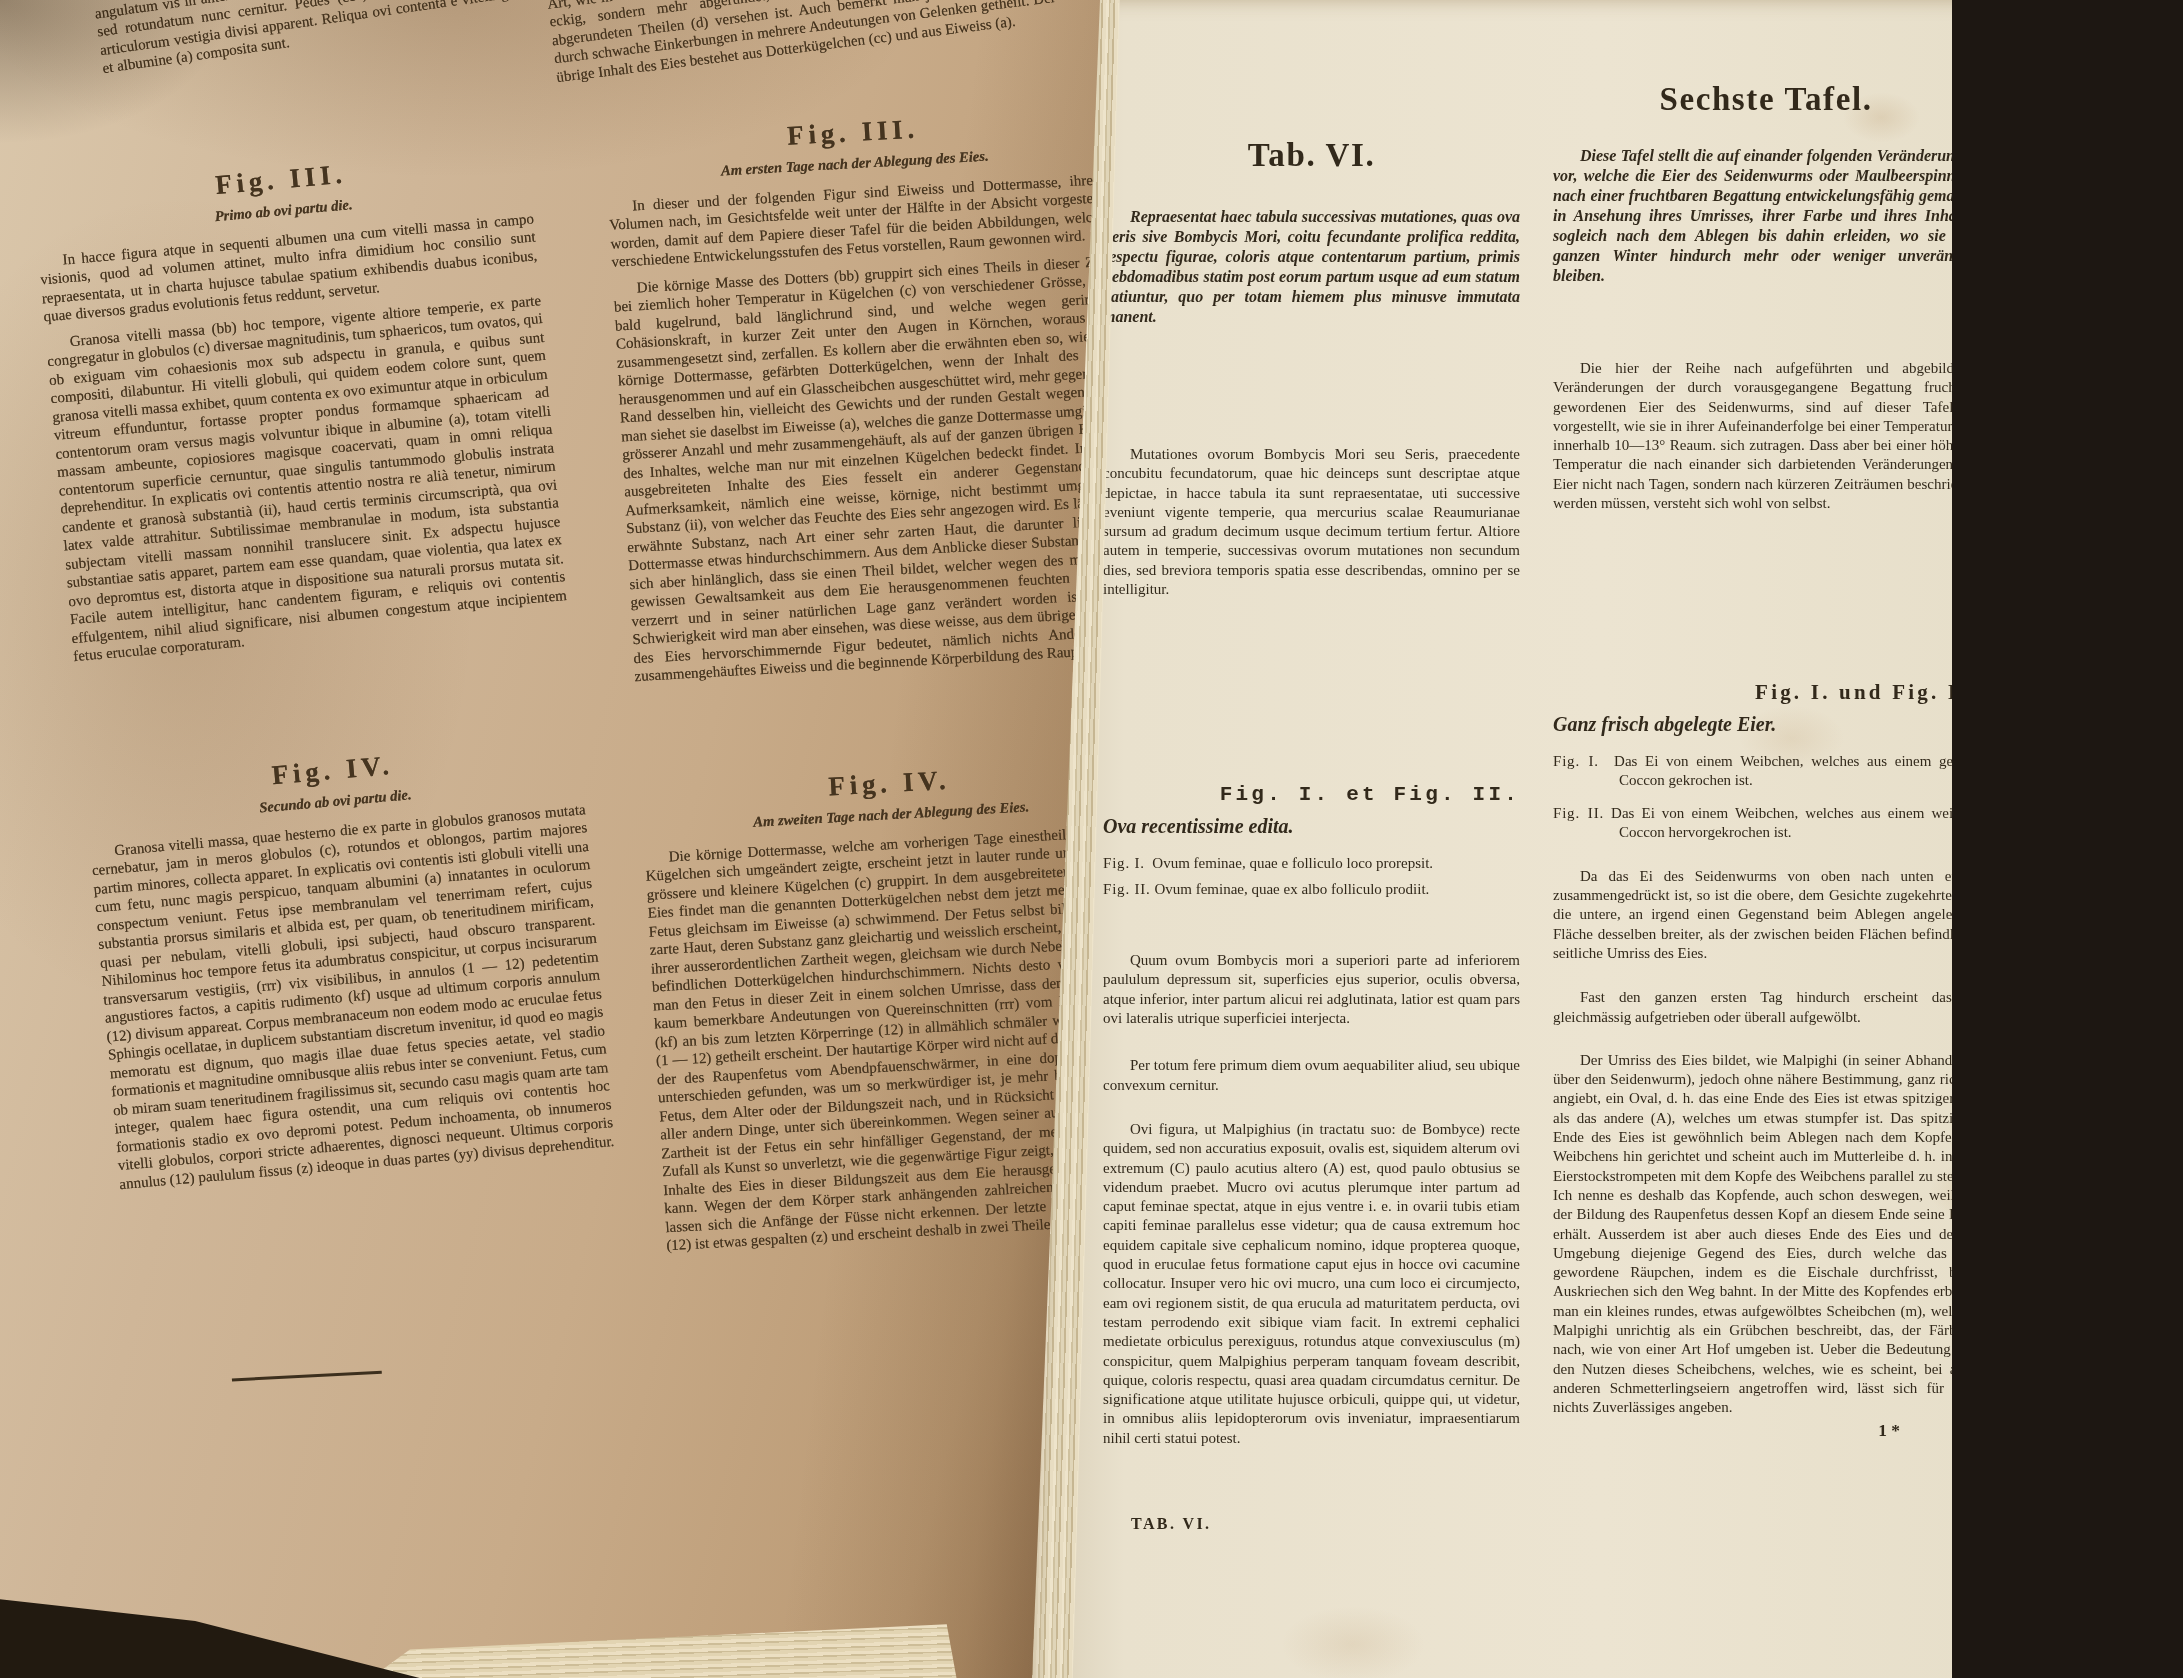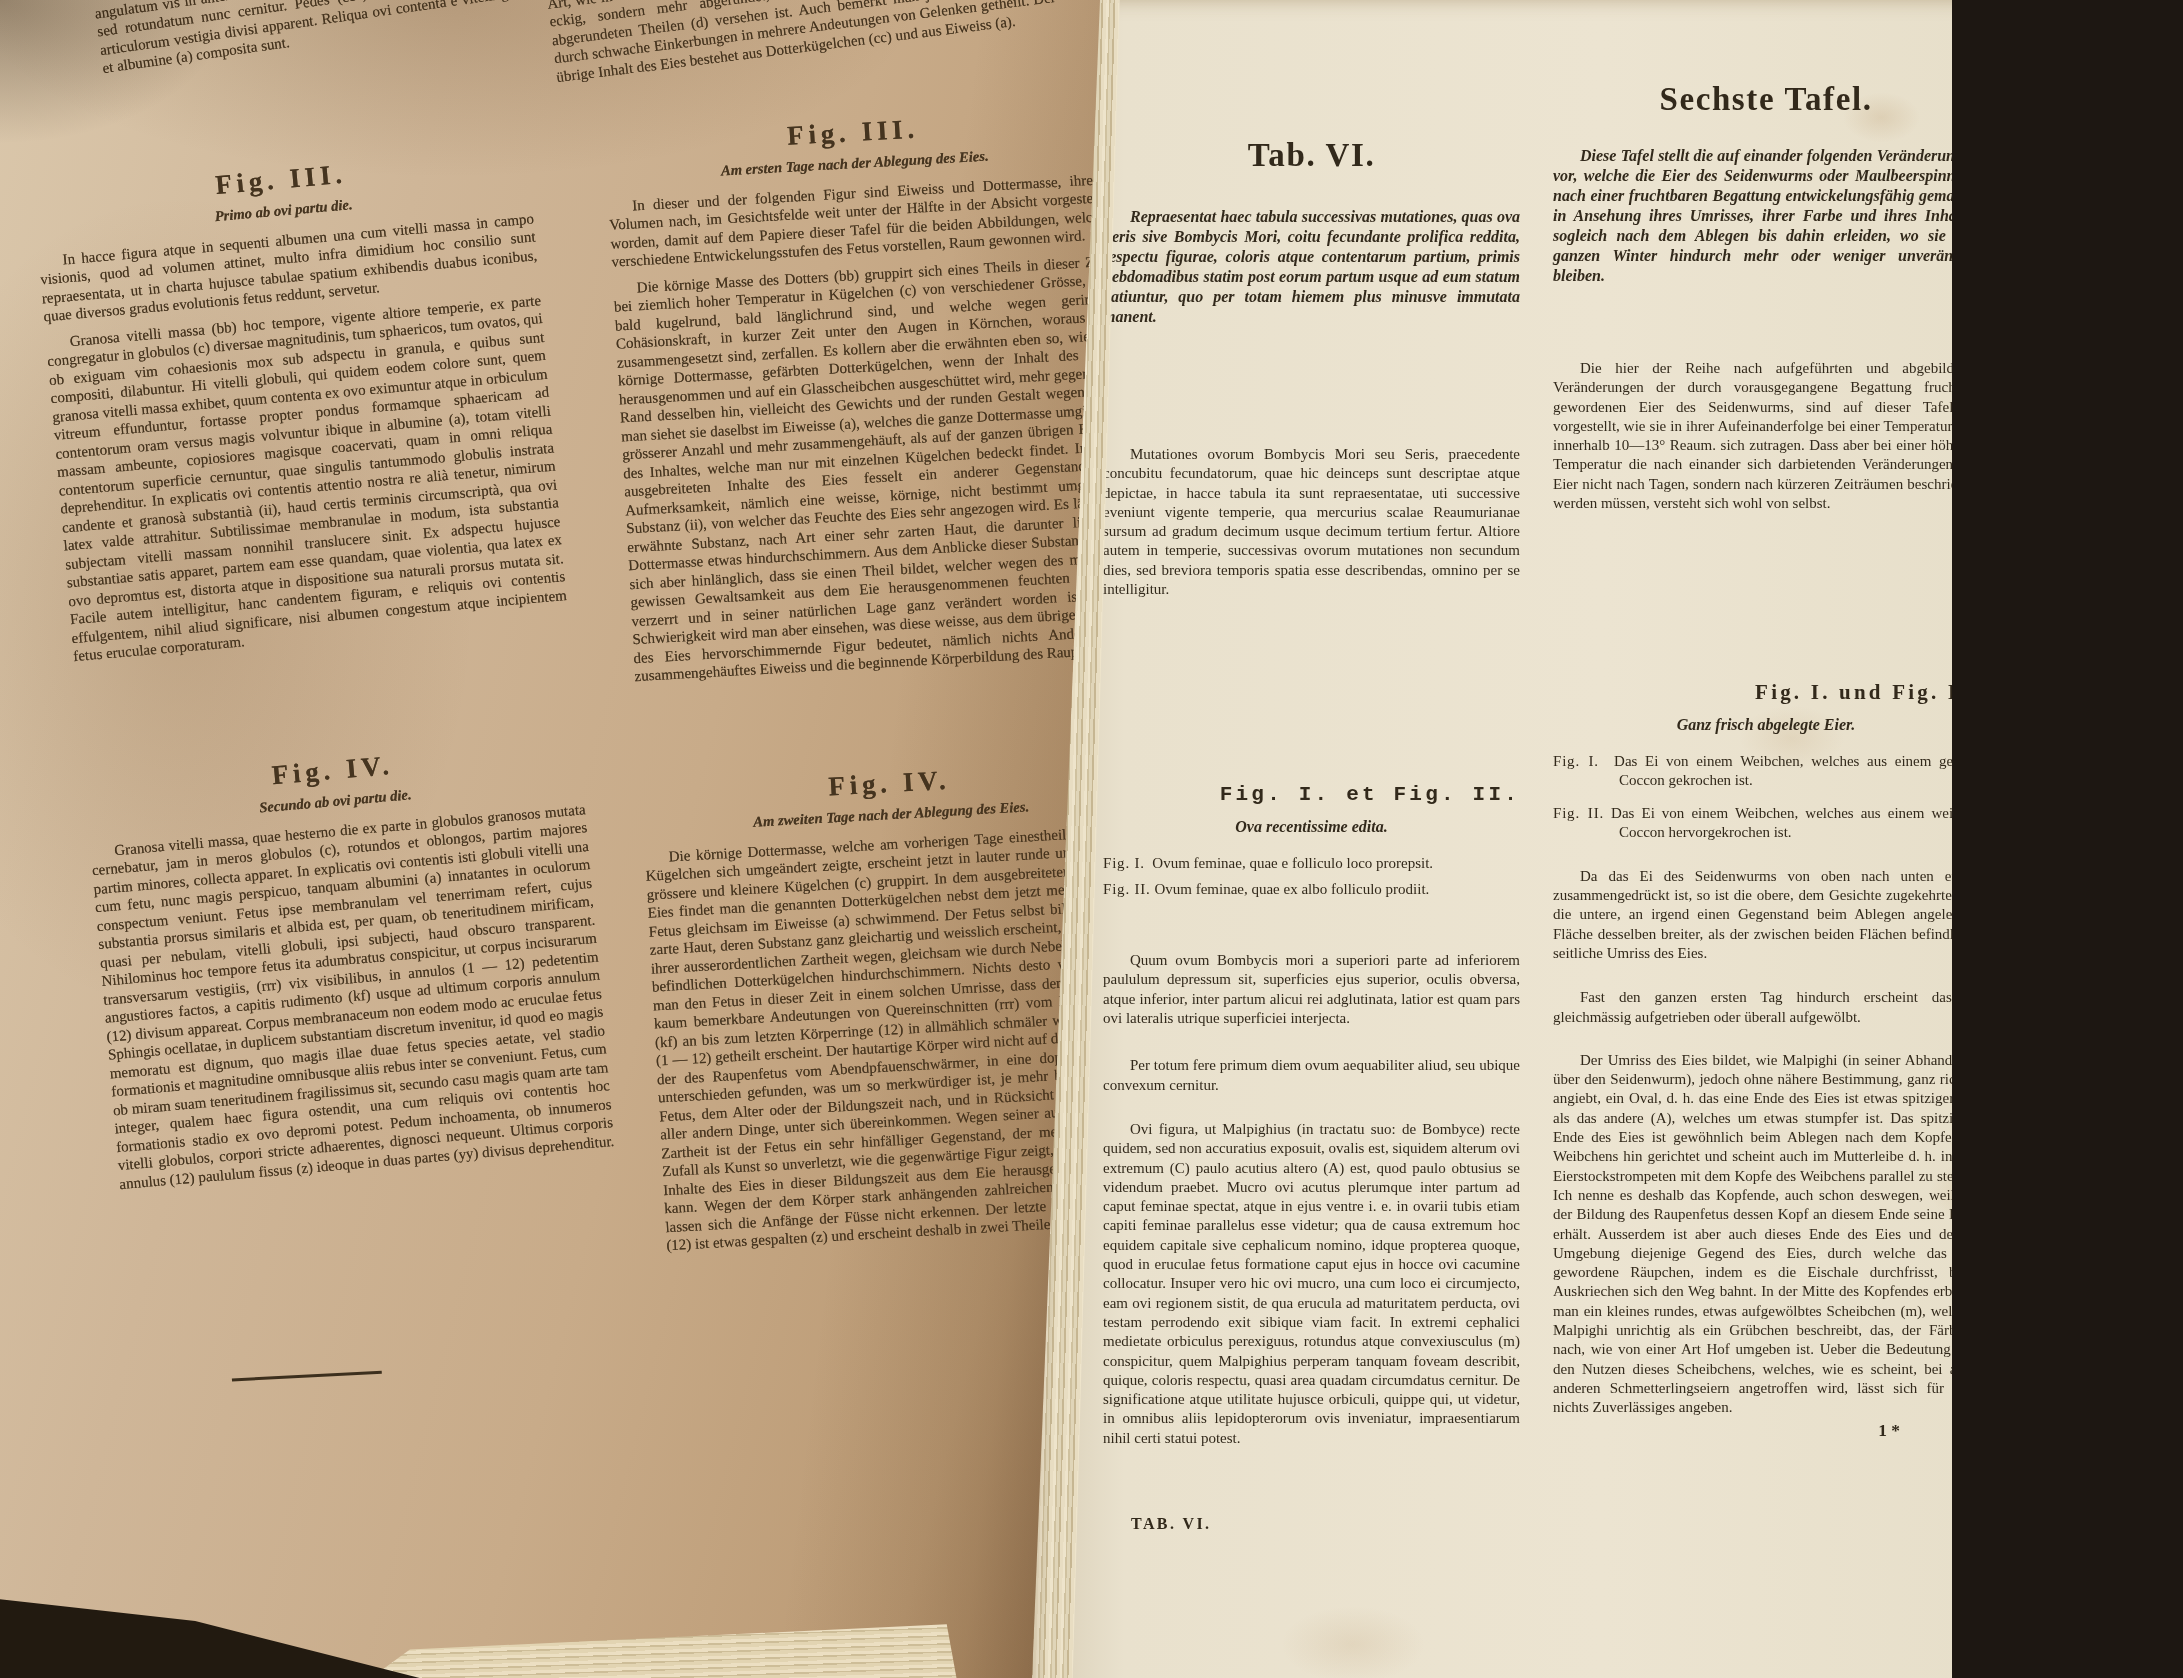--- a/index.html
+++ b/index.html
@@ -28,21 +28,21 @@
       radial-gradient(ellipse 103px 55px at 30% 98%,rgba(150,100,40,.10),transparent 70%),
       radial-gradient(ellipse 47px 32px at 12% 16%, rgba(150,100,40,.08),transparent 70%),
       linear-gradient(90deg,#dcd2bb 0%,#e9e1cd 7%,#ece4d1 55%,#e7dfca 92%,#e2d8c2 100%);
     box-shadow:inset 0 12.6px 20.5px -14px rgba(120,90,40,.40);
   }
   .rp-col{position:absolute;top:0;color:#32291b;font-size:15px;line-height:19.3px;text-align:justify;}
   .rp-col p{margin:0;text-indent:27px;}
   .rp-title{font-size:33px;line-height:38px;font-weight:bold;letter-spacing:1.6px;text-align:center;text-indent:0;}
   .rp-intro{font-style:italic;font-weight:bold;font-size:16px;line-height:20px;}
   .rp-figs-head{font-weight:bold;font-size:21px;line-height:25px;letter-spacing:3.2px;text-align:right;text-indent:0;}
-  .rp-figs-sub{font-style:italic;font-weight:bold;font-size:16px;text-align:center;text-indent:0;margin-top:9.5px;}
+  .rp-figs-sub{font-style:italic;font-weight:bold;font-size:20px;text-align:left;text-indent:0;margin-top:9.5px;}
   .fig-item{padding-left:66px;text-indent:-66px;margin-top:17.4px;}
   .fig-label{letter-spacing:0.8px;}
   .rp-footer{font-weight:bold;font-size:16px;letter-spacing:2.4px;padding-left:28px;text-align:left;text-indent:0;}
   .rp-pagemark{font-weight:bold;font-size:17.4px;text-align:right;padding-right:79px;text-indent:0;}
 
   
   #gutter{
     position:absolute;left:1023px;top:-16px;width:73px;height:1720px;
     transform:rotate(1.6deg);
     background:

